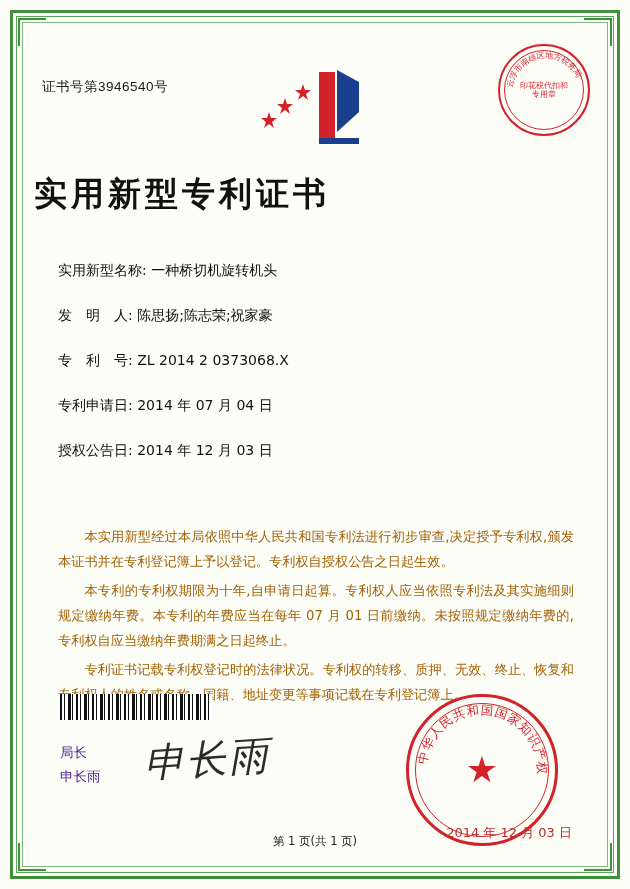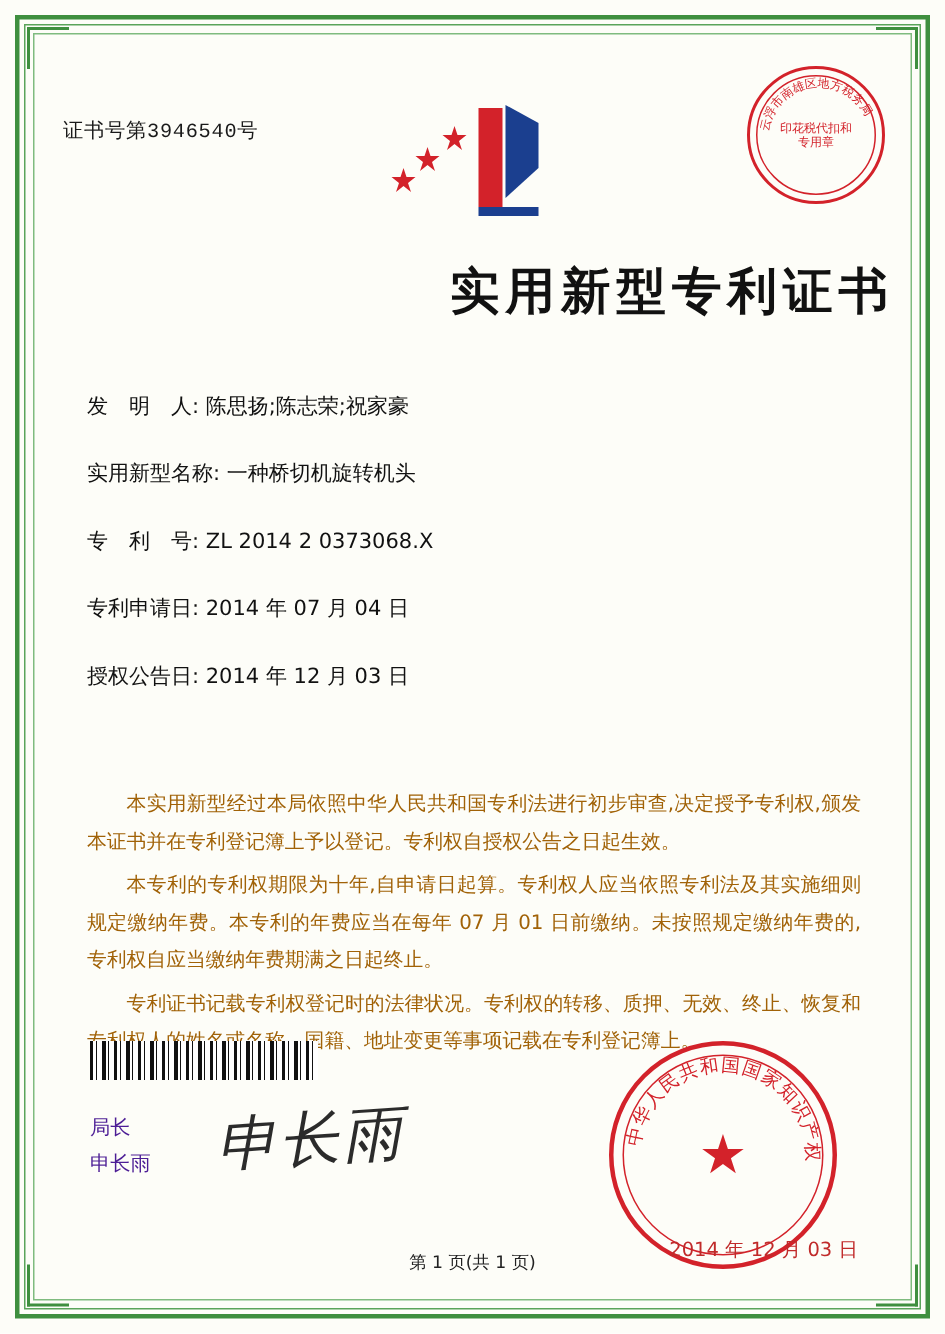--- a/index.html
+++ b/index.html
@@ -41,21 +41,21 @@
   .c-br{right:18px;bottom:18px;border-left:none;border-top:none;}
 
   .content{
     position:absolute;left:34px;top:34px;right:34px;bottom:34px;
   }
 
   
   .cert-no{
     position:absolute;left:8px;top:44px;
     font-size:13.5px;color:#1a1a1a;letter-spacing:0.5px;
-    font-family:Liberation Mono, monospace;
+    font-family:Liberation Sans, sans-serif;
   }
 
   
   .logo{
     position:absolute;left:50%;top:26px;transform:translateX(-50%);
     width:120px;height:90px;
   }
 
   
   .seal-top{
@@ -75,21 +75,21 @@
   .seal-top .center-txt{
     position:absolute;left:50%;top:50%;transform:translate(-50%,-50%);
     font-size:8px;line-height:9px;text-align:center;width:54px;
     font-family:Liberation Serif, serif;
     letter-spacing:0px;
   }
 
   
   .doc-title{
     position:absolute;left:0;right:0;top:138px;
-    text-align:right;
+    text-align:left;
     font-size:33px;font-weight:bold;color:#111;
     letter-spacing:4px;
     font-family:Liberation Mono, monospace;
   }
 
   
   .fields{
     position:absolute;left:24px;right:24px;top:228px;
   }
   .field-row{
@@ -204,26 +204,26 @@
           <textPath href="#arcpath" startOffset="4%">云浮市南雄区地方税务局</textPath>
         </text>
       </svg>
       <div class="center-txt">印花税代扣和专用章</div>
     </div>
 
     <div class="doc-title">实用新型专利证书</div>
 
     <div class="fields">
       <div class="field-row">
+        <span class="field-label">实用新型名称:</span>
+        <span class="field-value">一种桥切机旋转机头</span>
+      </div>
+      <div class="field-row">
         <span class="field-label">发　明　人:</span>
         <span class="field-value">陈思扬;陈志荣;祝家豪</span>
-      </div>
-      <div class="field-row">
-        <span class="field-label">实用新型名称:</span>
-        <span class="field-value">一种桥切机旋转机头</span>
       </div>
       <div class="field-row">
         <span class="field-label">专　利　号:</span>
         <span class="field-value">ZL 2014 2 0373068.X</span>
       </div>
       <div class="field-row">
         <span class="field-label">专利申请日:</span>
         <span class="field-value">2014 年 07 月 04 日</span>
       </div>
       <div class="field-row">

